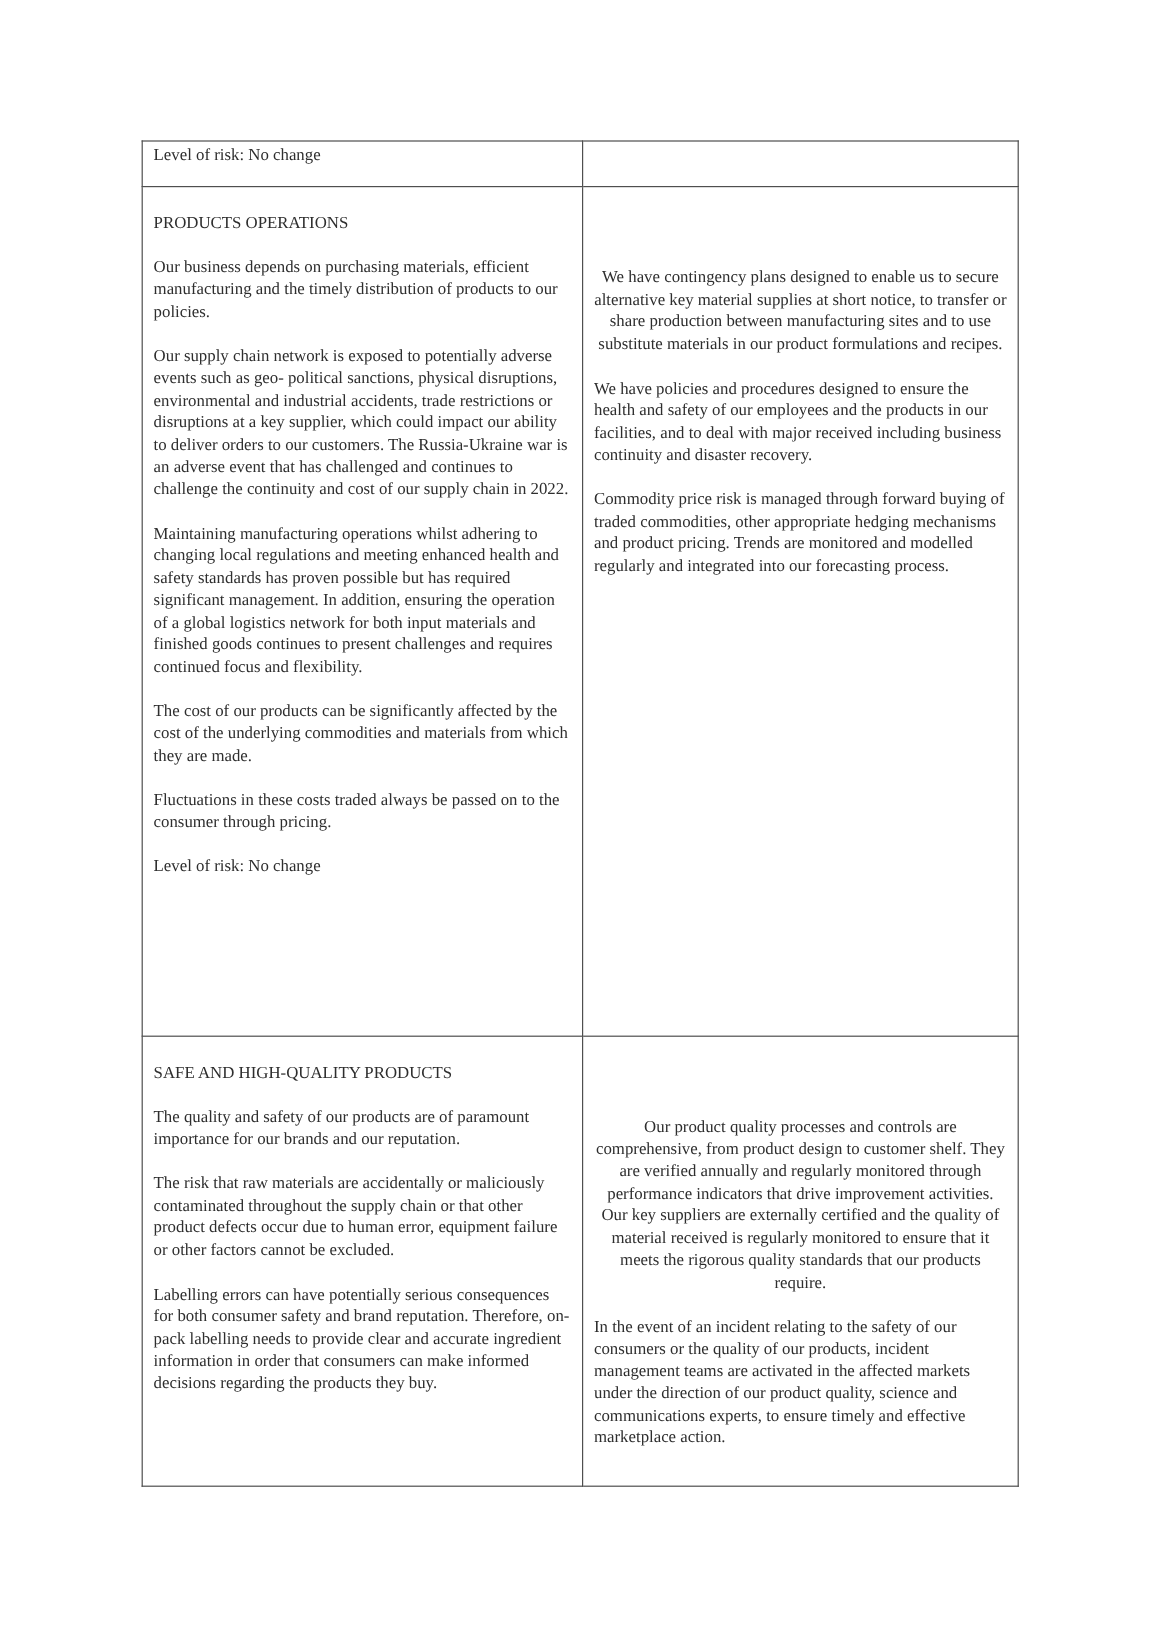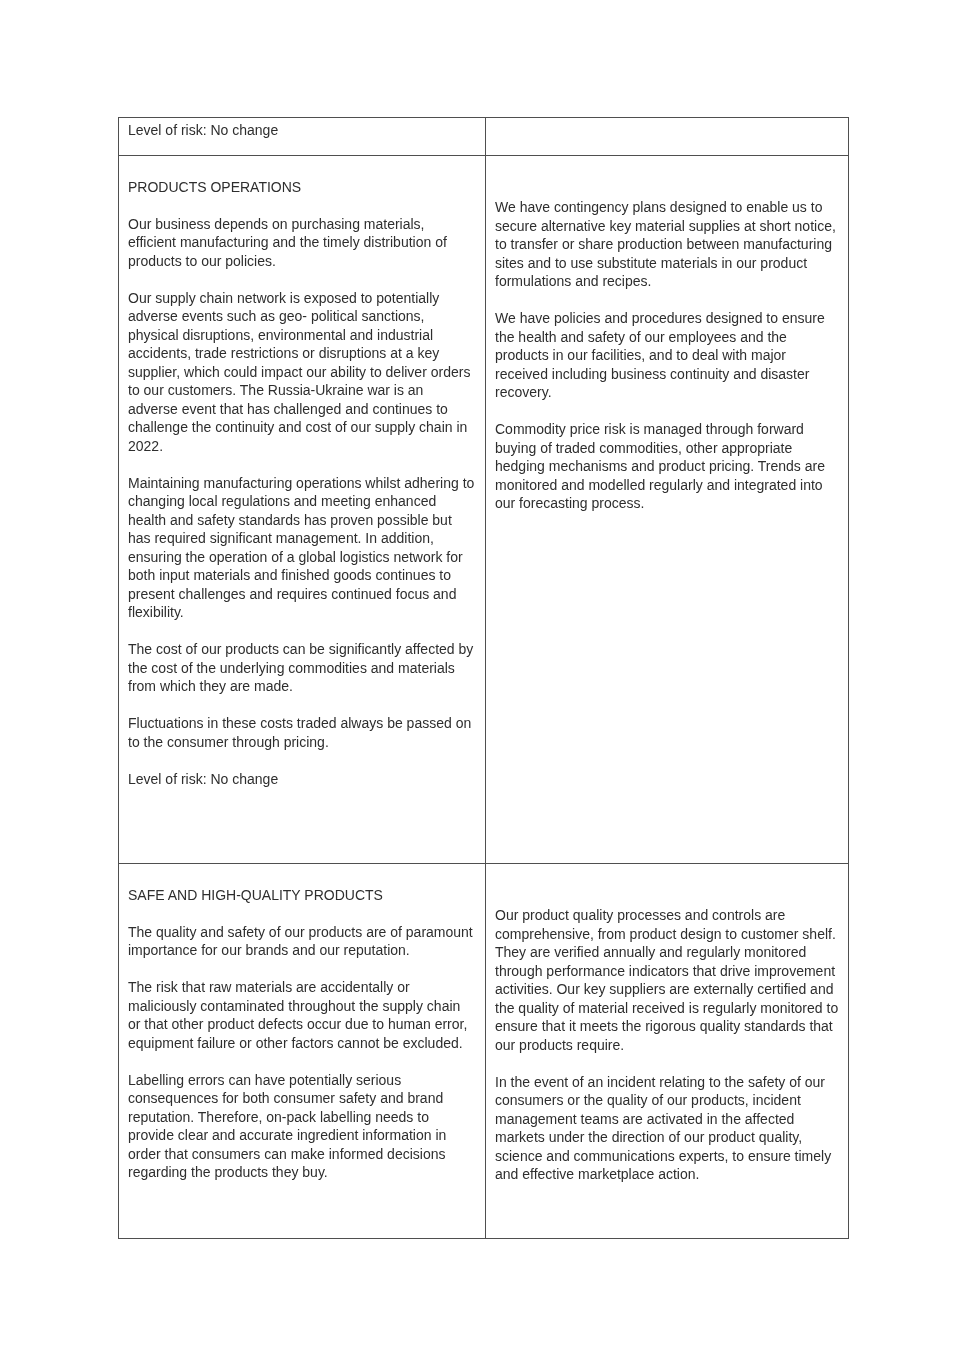--- a/index.html
+++ b/index.html
@@ -18,35 +18,37 @@
   table.risk-table {
     position: absolute;
     left: 118px;
     top: 117px;
     width: 730px;
     border-collapse: collapse;
     table-layout: fixed;
     font-size: 14px;
     line-height: 18.5px;
     color: #2e2e2e;
+    font-family: Liberation Serif, serif;
   }
   table.risk-table td {
     border: 1px solid #4f4f4f;
     vertical-align: top;
     padding: 3px 9px 0 9px;
     overflow: hidden;
   }
   table.risk-table p {
     margin: 18.5px 0 0 0;
   }
   table.risk-table p.no-gap {
     margin-top: 0;
   }
   td.mitigation-cell p:first-child {
-    margin-top: 39px;
+    margin-top: 64px;
+    text-align: center;
   }
   p.section-heading {
     text-transform: none;
   }
 </style>
 </head>
 <body>
 
 <div class="page">
   <table class="risk-table">

